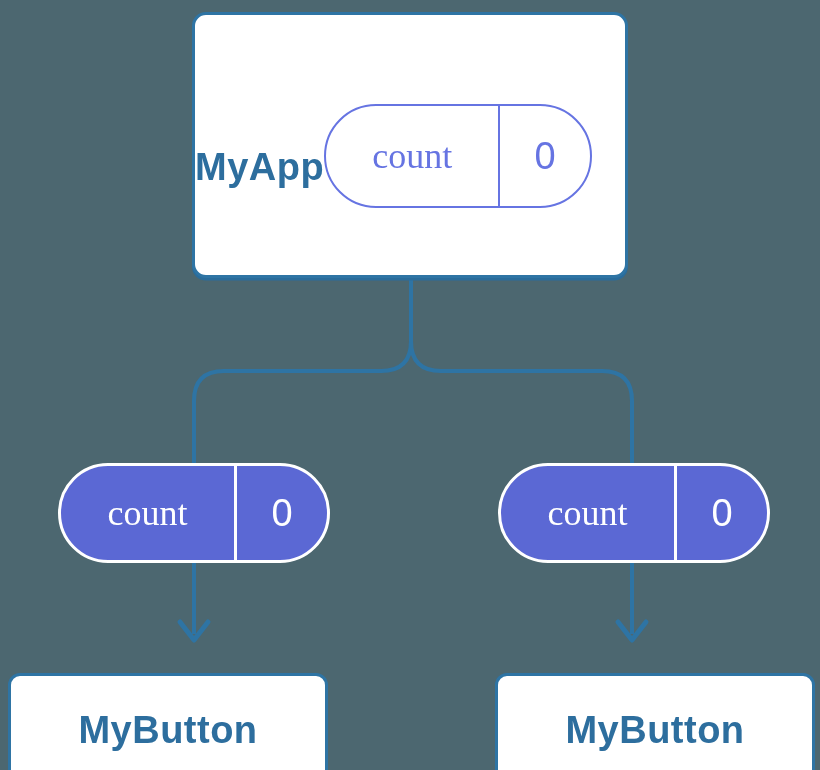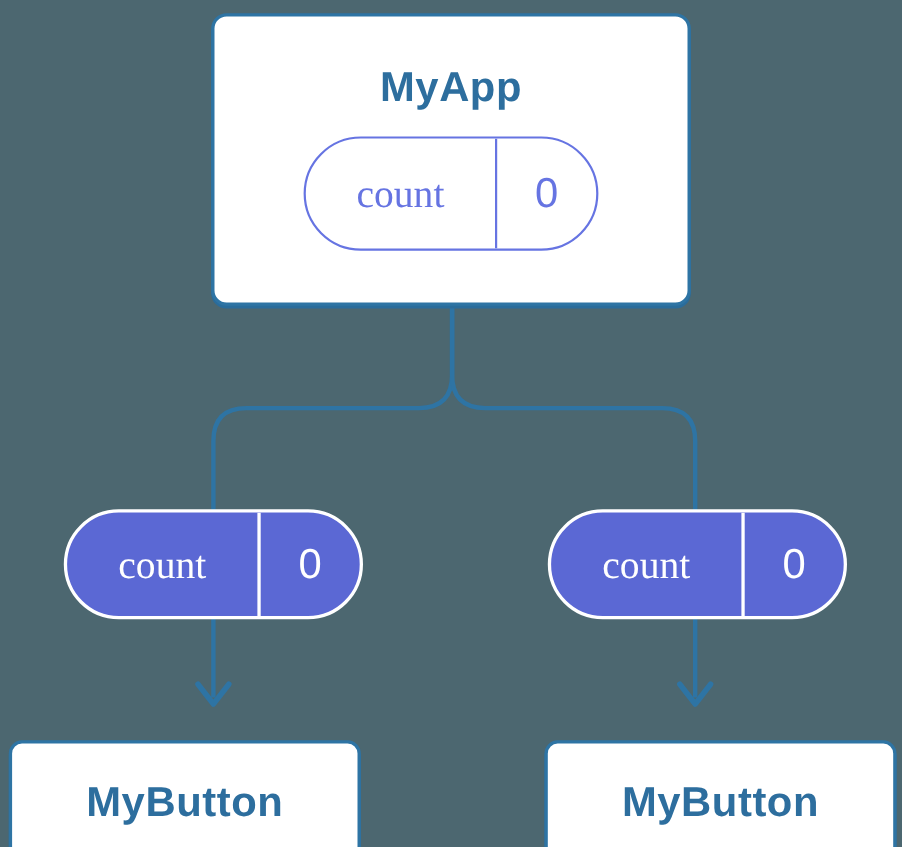--- a/index.html
+++ b/index.html
@@ -26,21 +26,21 @@
     background: #ffffff;
     border: 3px solid #2E74A4;
     box-shadow: 0 2.5px 0 #2a6c9b;
     z-index: 1;
   }
   .root-node {
     left: 192px; top: 12px;
     width: 436px; height: 266px;
     border-radius: 14px;
     display: flex;
-    flex-direction: column;
+    flex-direction: row;
     align-items: center;
   }
   .node-title {
     color: #2D6E9E;
     font-size: 38px;
     font-weight: 600;
     letter-spacing: 0.5px;
   }
   .root-node .node-title { margin-top: 44px; }
   .pill {

